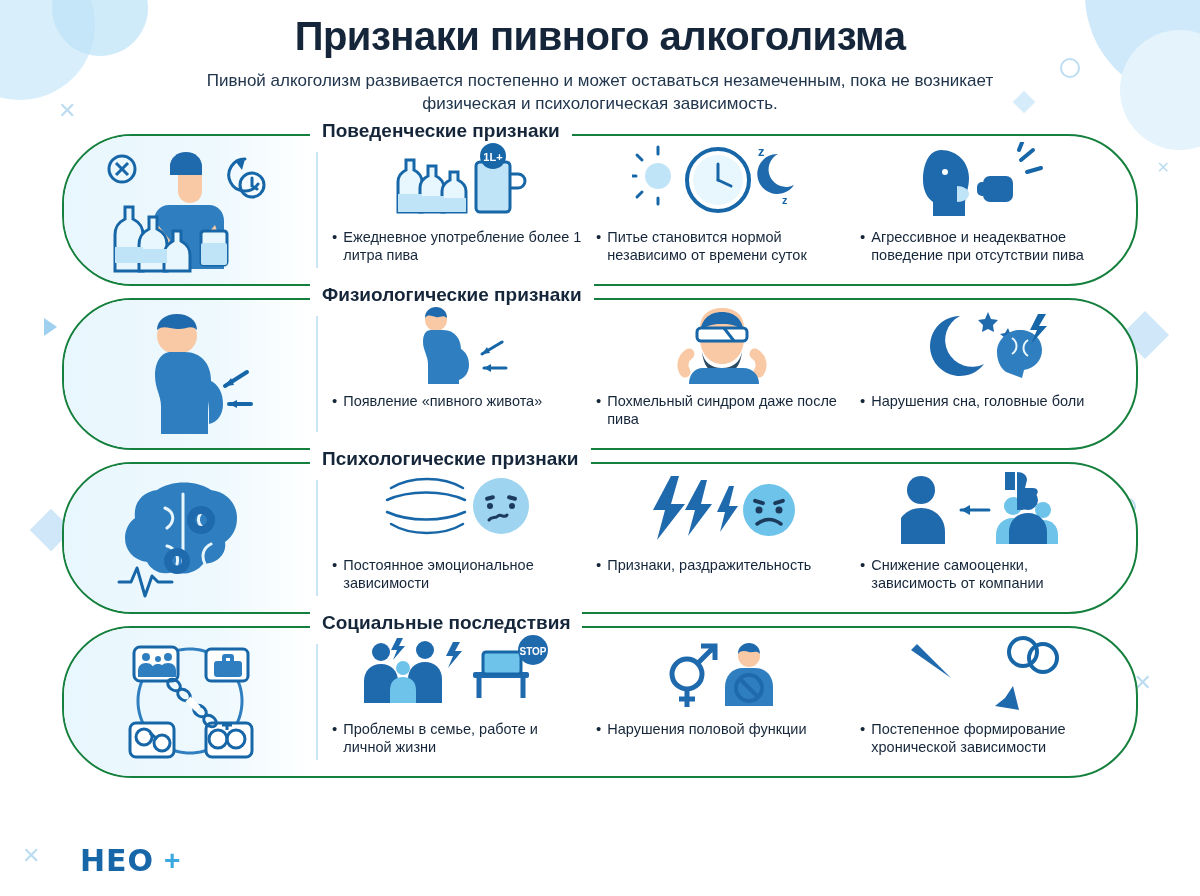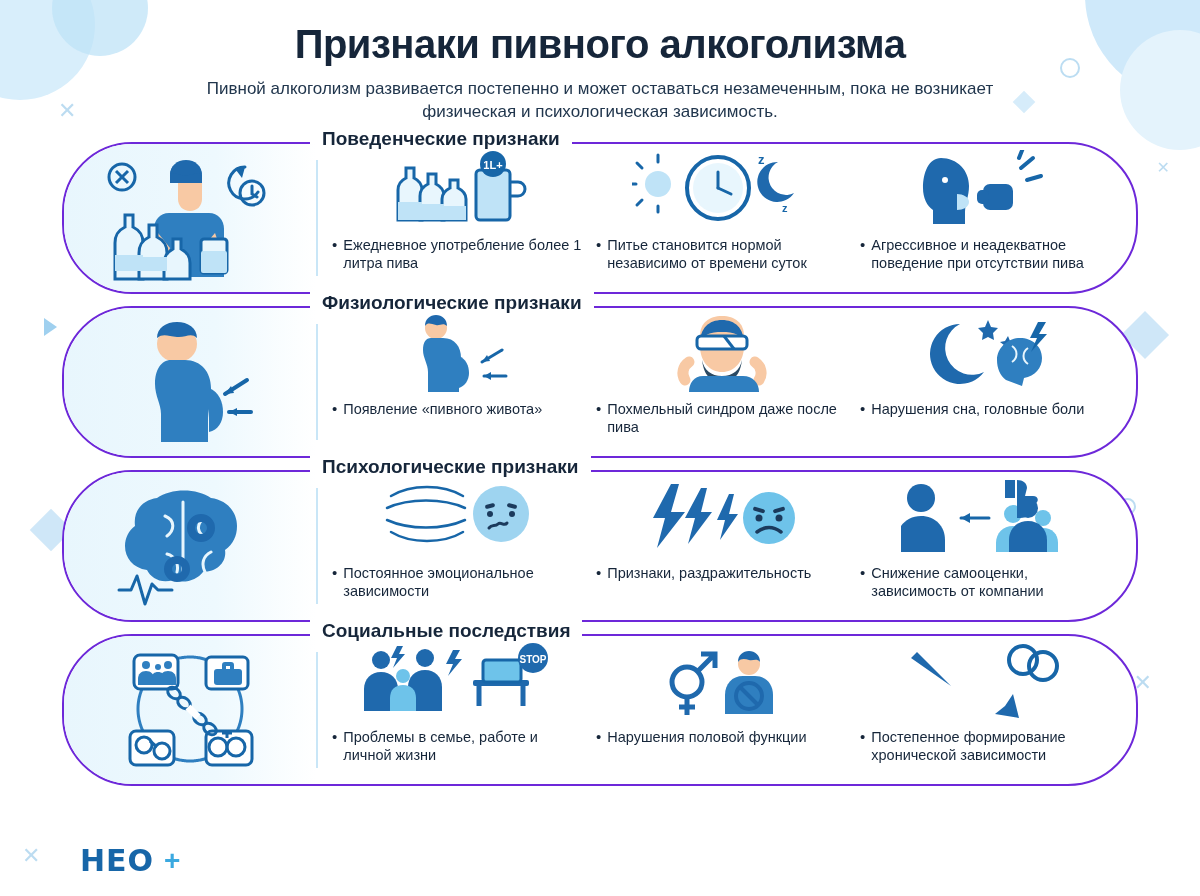--- a/index.html
+++ b/index.html
@@ -33,35 +33,35 @@
   .d3 { width: 30px; height: 30px; left: 36px; top: 515px; background: #cfe7f8; }
   .tri { position: absolute; width: 0; height: 0; }
   .t1 { left: 44px; top: 318px; border-left: 13px solid #9fd0ef; border-top: 9px solid transparent; border-bottom: 9px solid transparent; }
   .cross { position: absolute; color: #bcdcf1; font-size: 22px; line-height: 1; }
   .x1 { left: 58px; top: 100px; }
   .x2 { right: 48px; top: 672px; }
   .x3 { left: 22px; top: 845px; }
   .x4 { right: 30px; top: 160px; font-size: 16px; }
 
   
-  .header { position: relative; text-align: center; padding-top: 22px; }
+  .header { position: relative; text-align: center; padding-top: 14px; }
   .title {
     font-size: 40px; font-weight: bold; letter-spacing: -0.5px;
     color: #16263a; margin: 0 0 10px 0;
   }
   .subtitle {
     font-size: 17px; line-height: 1.38; color: #21364d; margin: 9px auto;
     max-width: 880px; font-weight: normal;
   }
 
   
   .sections { position: relative; margin-top: 18px; padding: 0 62px; }
   .section {
     position: relative;
-    border: 2px solid #6d28d9;
+    border: 2px solid #15803d;
     border-radius: 70px;
     background: #ffffff;
     margin-bottom: 12px;
     height: 152px;
     box-sizing: border-box;
     display: flex;
     align-items: stretch;
   }
   .section-label {
     position: absolute;

